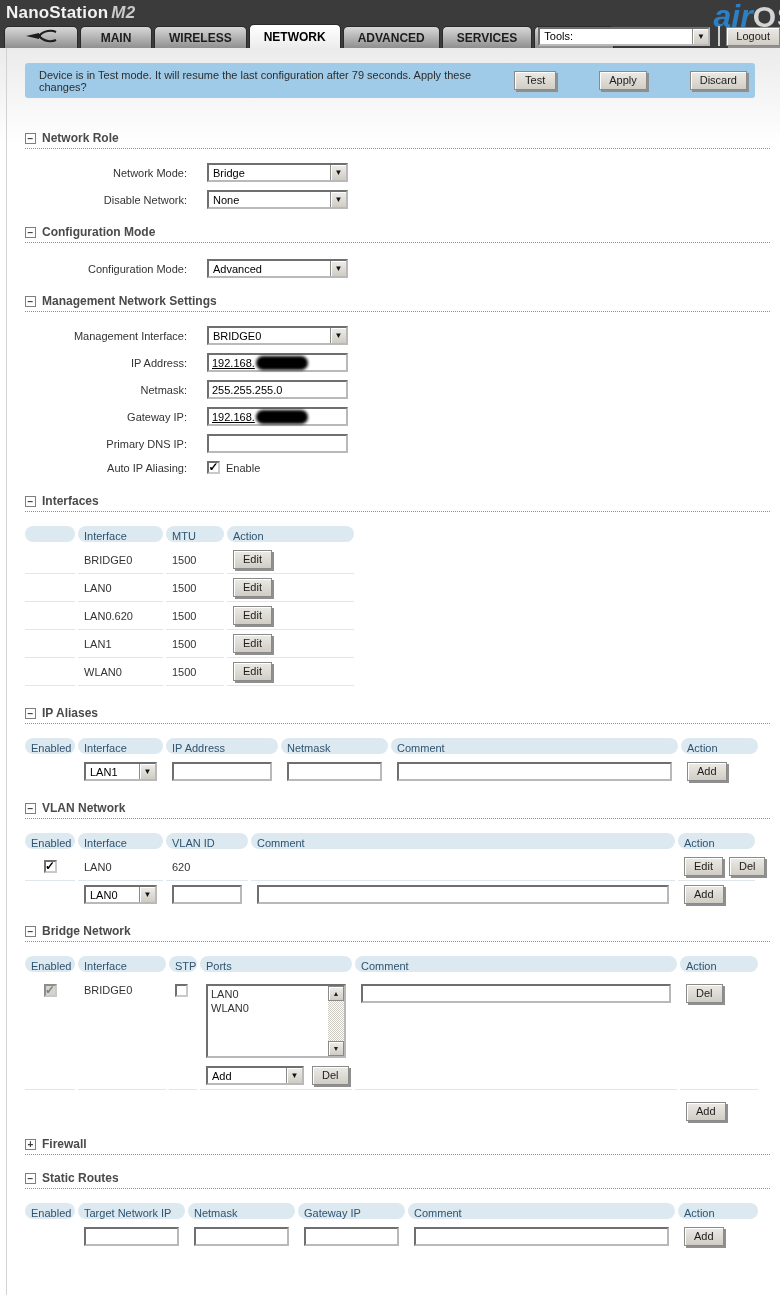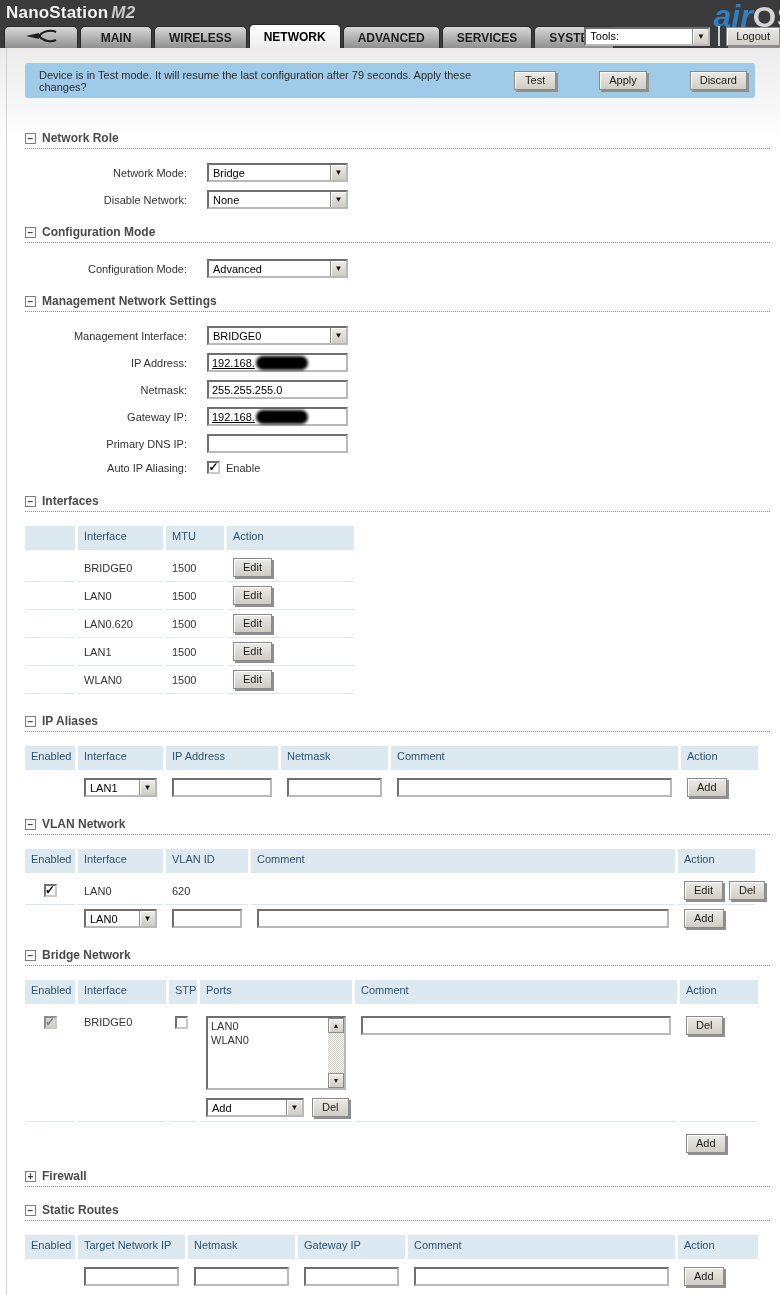--- a/index.html
+++ b/index.html
@@ -19,21 +19,21 @@
   .tabrow { position:absolute; left:0; right:0; bottom:0; height:22px; display:flex; align-items:flex-end; }
   .tab {
     height:22px; margin-right:2px; padding:0 14px; display:flex; align-items:center; justify-content:center;
     background:linear-gradient(#d8d8d8,#8f8f8f); border:1px solid #2a2a2a; border-bottom:none;
     border-radius:5px 5px 0 0; color:#1d1d1d; font-weight:bold; font-size:12px; cursor:pointer;
     min-width:72px;
   }
   .tab.icon-tab { min-width:74px; margin-left:4px; }
   .tab.active { background:linear-gradient(#ffffff,#ececec); height:24px; color:#000; }
   .tools-area { position:absolute; right:0; bottom:2px; display:flex; align-items:center; }
-  .tools-sel { width:126px; margin-right:8px; }
+  .tools-sel { width:172px; margin-right:8px; }
   .vdivider { width:2px; height:20px; background:#cfcfcf; margin-right:6px; }
   
   .win-btn {
     font-family:"Liberation Sans", sans-serif; font-size:11px; color:#1c1c1c;
     background:linear-gradient(#eceae5,#d0cdc5);
     border:1px solid #8a8a8a; box-shadow:inset 1px 1px 0 #ffffff, 2px 2px 0 #8f8f8f;
     padding:2px 9px; height:19px; line-height:13px; cursor:pointer; white-space:nowrap;
   }
   .win-input {
     font-family:"Liberation Sans", sans-serif; font-size:11px; color:#000;
@@ -84,21 +84,21 @@
   .blurblob { display:inline-block; width:52px; height:14px; background:#000; border-radius:7px; filter:blur(1.5px); margin-left:1px; vertical-align:middle; }
   .fakeinput { display:flex; align-items:center;text-decoration:underline; }
   
   .tbl { margin-left:25px; }
   .g { display:grid; column-gap:3px; }
   .t-if  { grid-template-columns:50px 85px 58px 127px; width:326px; }
   .t-ipa { grid-template-columns:50px 85px 112px 107px 287px 77px; width:733px; }
   .t-vl  { grid-template-columns:50px 85px 82px 424px 77px; width:733px; }
   .t-br  { grid-template-columns:50px 88px 28px 152px 322px 78px; width:733px; }
   .t-sr  { grid-template-columns:50px 107px 107px 107px 267px 80px; width:733px; }
-  .hc { background:#dce9f1; color:#2e536f; padding:4px 6px; height:24px; }
+  .hc { background:#dce9f1; color:#2e536f; padding:4px 6px; height:16px;border-radius:9px; }
   .bc { padding:4px 6px; min-height:27px; display:flex; align-items:center; border-bottom:1px solid #dfe6ec; }
   .bc.nb { border-bottom:none; }
   .bc.top { align-items:flex-start; padding-top:8px; }
   .bc.ctr { justify-content:center; }
   .cell-input { width:100%; }
   
   .listbox { width:140px; height:74px; background:#fff; border:2px solid; border-color:#6f6f6f #b9b9b9 #b9b9b9 #6f6f6f; display:flex; }
   .lb-items { flex:1; padding:1px 3px; overflow:hidden; }
   .lb-items div { line-height:14px; }
   .sbar { width:16px; background:#e7e5e0; display:flex; flex-direction:column; }

